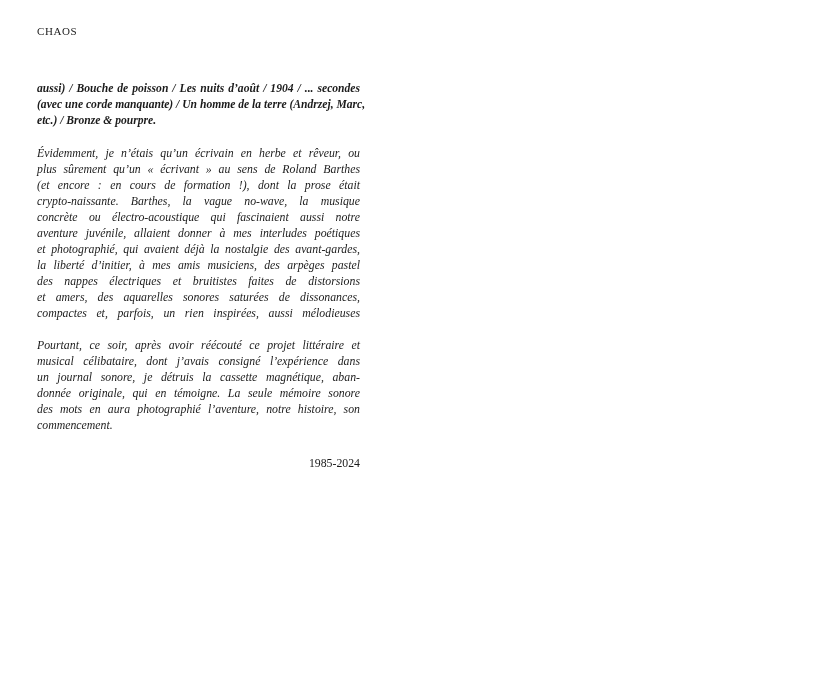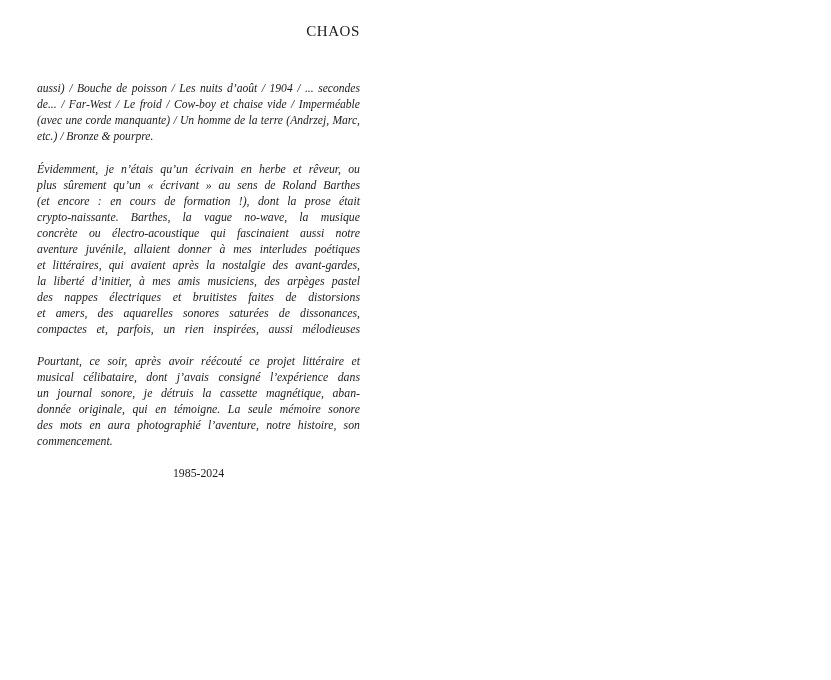--- a/index.html
+++ b/index.html
@@ -16,77 +16,77 @@
     font-family: "Liberation Serif", "DejaVu Serif", serif;
     color: #1b1b1b;
   }
   .column {
     position: absolute;
     left: 37px;
     top: 25px;
     width: 323px;
   }
   .running-header {
-    text-align: right;
-    font-size: 15px;
+    text-align: left;
+    font-size: 11px;
     line-height: 12px;
     letter-spacing: 0.6px;
     font-variant: small-caps;
     text-transform: uppercase;
   }
   .page-body {
     margin-top: 44px;
     font-size: 11.8px;
   }
   .block + .block {
     margin-top: 16px;
     font-style: italic;
   }
   .block.italic {
     font-style: italic;
     font-size: 11.6px;
+    font-weight: bold;
   }
   .line {
     line-height: 16px;
     white-space: nowrap;
     text-align: justify;
     text-align-last: justify;
     text-justify: inter-word;
   }
   .line.last {
     text-align-last: left;
   }
   .date-line {
-    margin-top: 16px;
+    margin-top: 22px;
     font-size: 11.8px;
     line-height: 16px;
-    text-align: center;
+    text-align: right;
   }
 </style>
 </head>
 <body>
 
 <div class="page">
   <div class="column">
     <div class="running-header">CHAOS</div>
     <div class="page-body">
         <div class="block italic">
           <div class="line">aussi) / Bouche de poisson / Les nuits d’août / 1904 / ... secondes</div>
-          <div class="line">de... / Far-West / Le froid / Cow-boy et chaise vide / Imperméable</div>
           <div class="line">(avec une corde manquante) / Un homme de la terre (Andrzej, Marc,</div>
           <div class="line last">etc.) / Bronze &amp; pourpre.</div>
         </div>
         <div class="block">
           <div class="line">Évidemment, je n’étais qu’un écrivain en herbe et rêveur, ou</div>
           <div class="line">plus sûrement qu’un « écrivant » au sens de Roland Barthes</div>
           <div class="line">(et encore : en cours de formation !), dont la prose était</div>
           <div class="line">crypto-naissante. Barthes, la vague no-wave, la musique</div>
           <div class="line">concrète ou électro-acoustique qui fascinaient aussi notre</div>
           <div class="line">aventure juvénile, allaient donner à mes interludes poétiques</div>
-          <div class="line">et littéraires, qui avaient après la nostalgie des avant-gardes,</div>
+          <div class="line">et photographié, qui avaient déjà la nostalgie des avant-gardes,</div>
           <div class="line">la liberté d’initier, à mes amis musiciens, des arpèges pastel</div>
           <div class="line">des nappes électriques et bruitistes faites de distorsions</div>
           <div class="line">et amers, des aquarelles sonores saturées de dissonances,</div>
           <div class="line">compactes et, parfois, un rien inspirées, aussi mélodieuses</div>
         </div>
         <div class="block">
           <div class="line">Pourtant, ce soir, après avoir réécouté ce projet littéraire et</div>
           <div class="line">musical célibataire, dont j’avais consigné l’expérience dans</div>
           <div class="line">un journal sonore, je détruis la cassette magnétique, aban-</div>
           <div class="line">donnée originale, qui en témoigne. La seule mémoire sonore</div>

